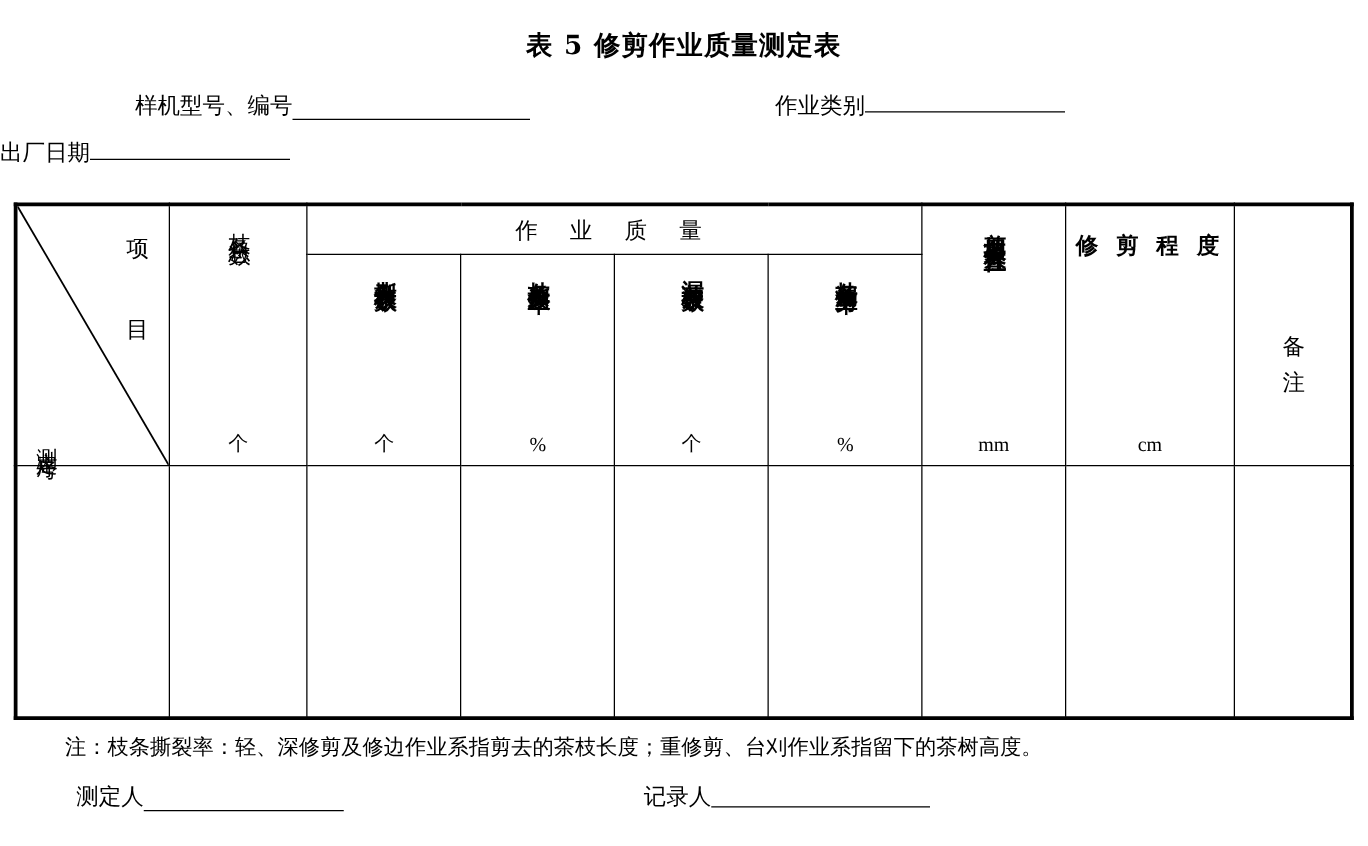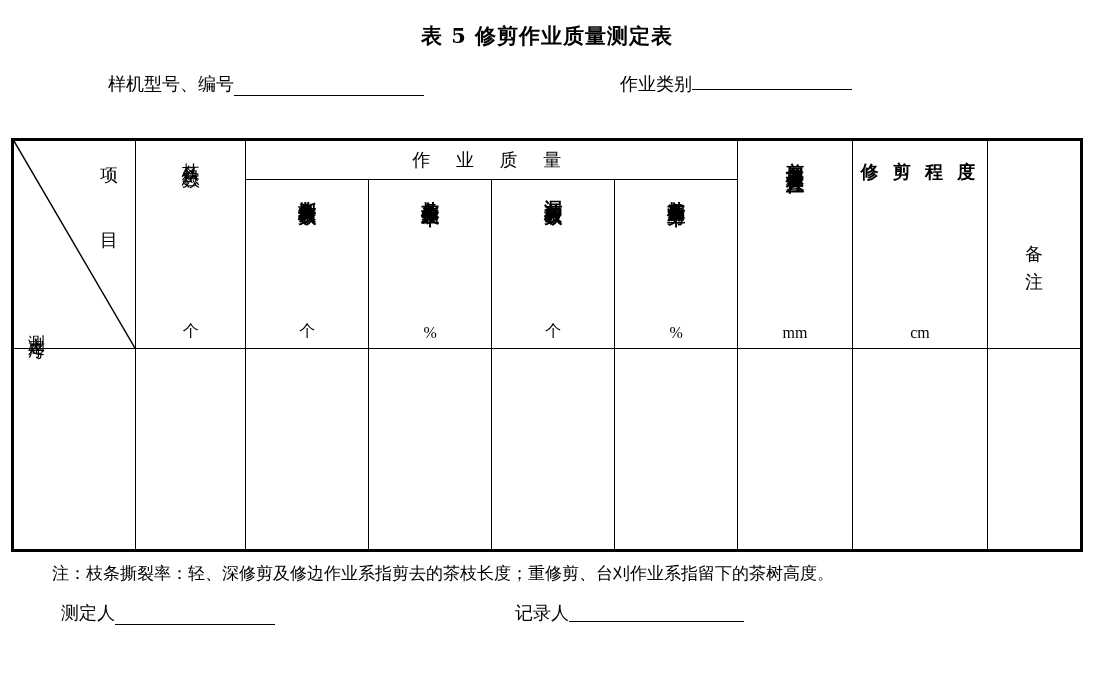--- a/index.html
+++ b/index.html
@@ -182,20 +182,24 @@
         <span class="lbl">样机型号、编号</span>
         <span class="fill w190"></span>
       </div>
       <div class="hdr-right">
         <span class="lbl">作业类别</span>
         <span class="fill w160"></span>
       </div>
     </div>
 
     <div class="hdr-row">
+      <div class="hdr-right">
+        <span class="lbl">出厂日期</span>
+        <span class="fill w160"></span>
+      </div>
     </div>
 
     <div class="hdr-row">
     </div>
 
   </div>
 
   <table class="grid">
     <colgroup>
       <col style="width:118px">

